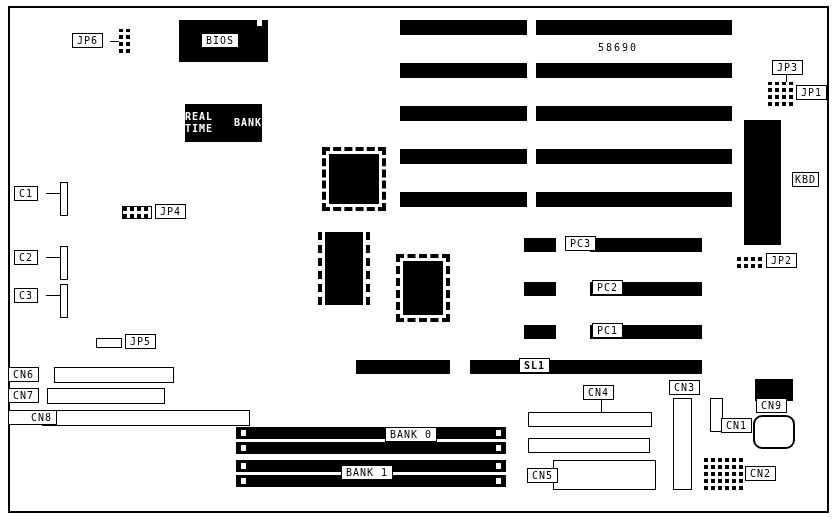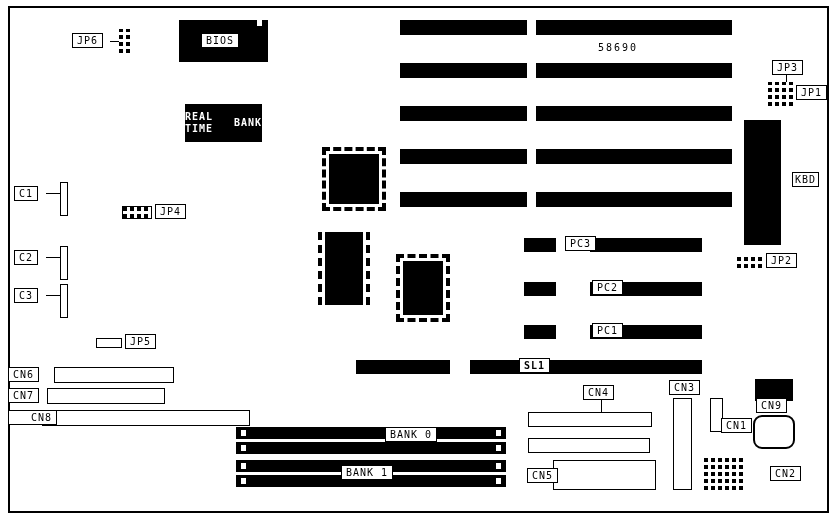--- a/index.html
+++ b/index.html
@@ -149,14 +149,14 @@
 
   <div class="lbl" style="left:669px;top:380px;">CN3</div>
   <div class="vhatch" style="left:673px;top:398px;width:19px;height:92px;"></div>
 
   <div class="vhatch" style="left:710px;top:398px;width:13px;height:34px;"></div>
   <div class="lbl" style="left:721px;top:386px;margin-top:32px;">CN1</div>
   <div class="chip" style="left:755px;top:379px;width:38px;height:22px;"></div>
   <div class="lbl" style="left:756px;top:398px;">CN9</div>
   <div class="round-conn" style="left:753px;top:415px;width:42px;height:34px;"></div>
   <div class="pingrid" style="left:704px;top:457px;width:42px;height:33px;"></div>
-  <div class="lbl" style="left:770px;top:466px;">CN2</div>
+  <div class="lbl" style="left:745px;top:466px;">CN2</div>
 </div>
 
 </body></html>

